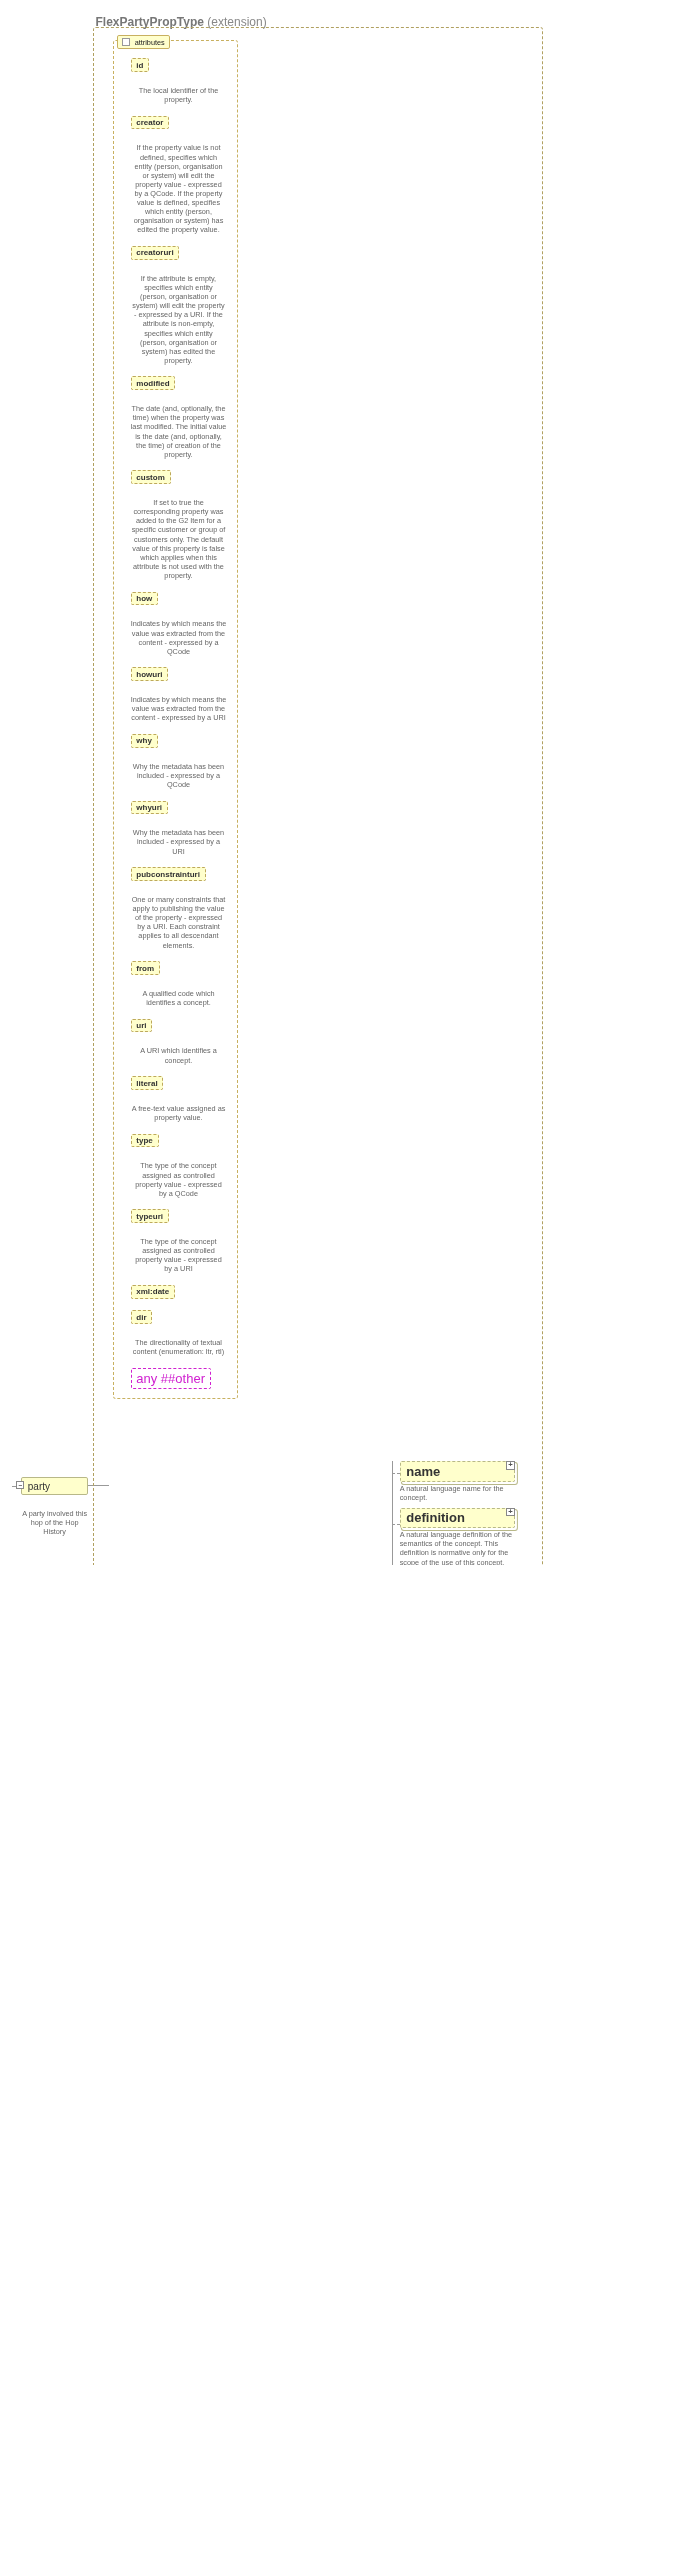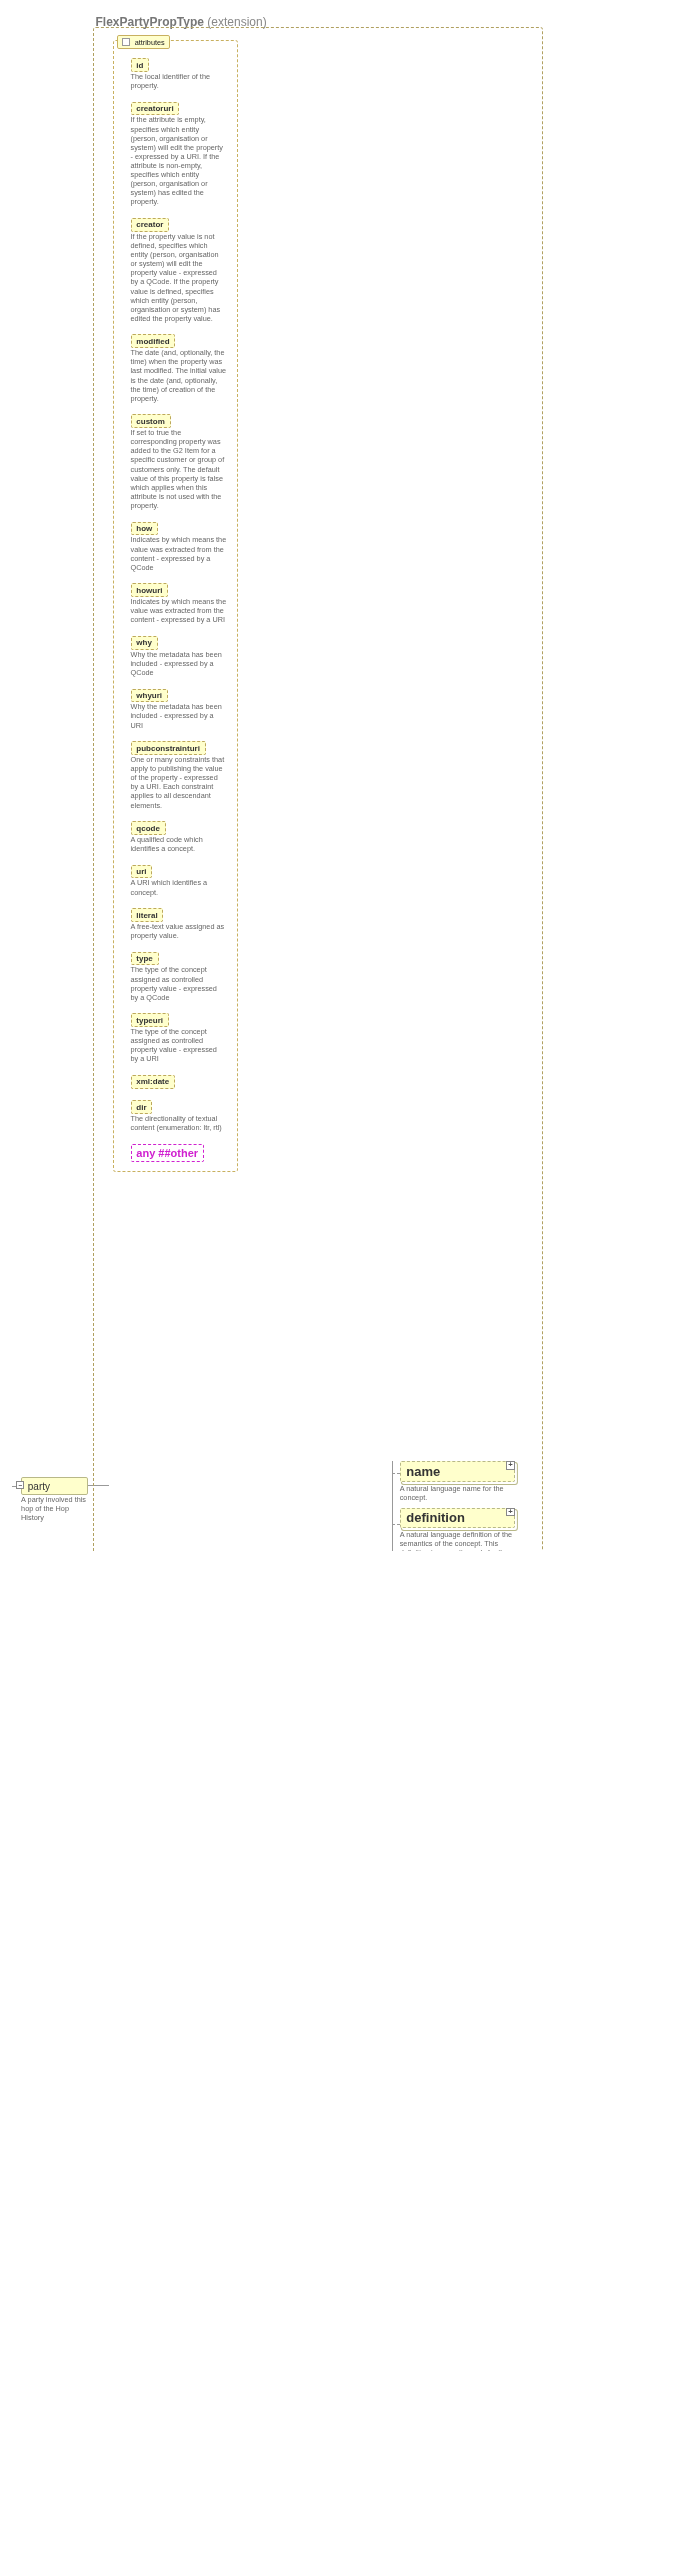--- a/index.html
+++ b/index.html
@@ -37,21 +37,21 @@
     font-size:10px; font-weight:normal; color:#333;
     line-height:1.1;
     position:relative;
     white-space:nowrap;
   }
   .tap{position:absolute; left:-5.7px; top:2.9px; width:7.7px;height:7.7px;
        border:1px solid #888; background:#fff; font-size:6.7px; line-height:5.7px;
        text-align:center; color:#555; font-weight:bold;}
   .tap::after{content:"–";}
 
-  .doc{ color:var(--doc-color); font-size:7.3px; line-height:1.25; margin-top:0; max-width:113px;}
+  .doc{ color:var(--doc-color); font-size:7.3px; line-height:1.25; margin-top:14px; max-width:113px;text-align:center;}
 
   
   .ext-frame{
     position:absolute;
     border:1px dashed #b0a060;
     border-radius:2.9px;
     left:81px;
     top:-1450px; 
     width:450px;
     height:2533px;
@@ -114,21 +114,21 @@
     display:inline-block;
     border:1px dashed #bda85c;
     background:var(--yellow);
     padding:1.4px 4.8px; font-size:8px; font-weight:bold; border-radius:1.9px;
     color:#333;
   }
   .attr .doc{max-width:96px;}
 
   .wildcard{
     display:inline-block; border:1px dashed var(--magenta);
-    color:var(--magenta); font-size:11px; font-weight:bold;
+    color:var(--magenta); font-size:13px; font-weight:normal;
     padding:1.9px 4.8px; border-radius:1.9px; background:#fff;
     white-space:nowrap;
   }
   .wildcard.stacked{box-shadow:1.9px 1.9px 0 #fff, 1.9px 1.9px 0 1px var(--magenta);}
 
   .occ{font-size:7.2px;color:var(--line); margin-top:1.9px; text-align:right; padding-right:1.9px;}
 
   .group-box{
     border:1.1px dashed #c8b060;
     background:var(--yellow);
@@ -211,30 +211,30 @@
 
   <div class="trunk">
 
     <div class="attrs-shell">
       <div class="attrs-head">
         <span class="mini"></span>
         <span>attributes</span>
       </div>
       <div id="attrs-list">
           <div class="attr"><span class="name">id</span><div class="doc">The local identifier of the property.</div></div>
+          <div class="attr"><span class="name">creator</span><div class="doc">If the property value is not defined, specifies which entity (person, organisation or system) will edit the property value - expressed by a QCode. If the property value is defined, specifies which entity (person, organisation or system) has edited the property value.</div></div>
           <div class="attr"><span class="name">creatoruri</span><div class="doc">If the attribute is empty, specifies which entity (person, organisation or system) will edit the property - expressed by a URI. If the attribute is non-empty, specifies which entity (person, organisation or system) has edited the property.</div></div>
-          <div class="attr"><span class="name">creator</span><div class="doc">If the property value is not defined, specifies which entity (person, organisation or system) will edit the property value - expressed by a QCode. If the property value is defined, specifies which entity (person, organisation or system) has edited the property value.</div></div>
           <div class="attr"><span class="name">modified</span><div class="doc">The date (and, optionally, the time) when the property was last modified. The initial value is the date (and, optionally, the time) of creation of the property.</div></div>
           <div class="attr"><span class="name">custom</span><div class="doc">If set to true the corresponding property was added to the G2 Item for a specific customer or group of customers only. The default value of this property is false which applies when this attribute is not used with the property.</div></div>
           <div class="attr"><span class="name">how</span><div class="doc">Indicates by which means the value was extracted from the content - expressed by a QCode</div></div>
           <div class="attr"><span class="name">howuri</span><div class="doc">Indicates by which means the value was extracted from the content - expressed by a URI</div></div>
           <div class="attr"><span class="name">why</span><div class="doc">Why the metadata has been included - expressed by a QCode</div></div>
           <div class="attr"><span class="name">whyuri</span><div class="doc">Why the metadata has been included - expressed by a URI</div></div>
           <div class="attr"><span class="name">pubconstrainturi</span><div class="doc">One or many constraints that apply to publishing the value of the property - expressed by a URI. Each constraint applies to all descendant elements.</div></div>
-          <div class="attr"><span class="name">qcode</span><div class="doc">A qualified code which identifies a concept.</div></div>
+          <div class="attr"><span class="name">from</span><div class="doc">A qualified code which identifies a concept.</div></div>
           <div class="attr"><span class="name">uri</span><div class="doc">A URI which identifies a concept.</div></div>
           <div class="attr"><span class="name">literal</span><div class="doc">A free-text value assigned as property value.</div></div>
           <div class="attr"><span class="name">type</span><div class="doc">The type of the concept assigned as controlled property value - expressed by a QCode</div></div>
           <div class="attr"><span class="name">typeuri</span><div class="doc">The type of the concept assigned as controlled property value - expressed by a URI</div></div>
           <div class="attr"><span class="name">xml:date</span></div>
           <div class="attr"><span class="name">dir</span><div class="doc">The directionality of textual content (enumeration: ltr, rtl)</div></div>
         </div>
 
       <div class="attr">
         <span class="wildcard">any ##other</span>

